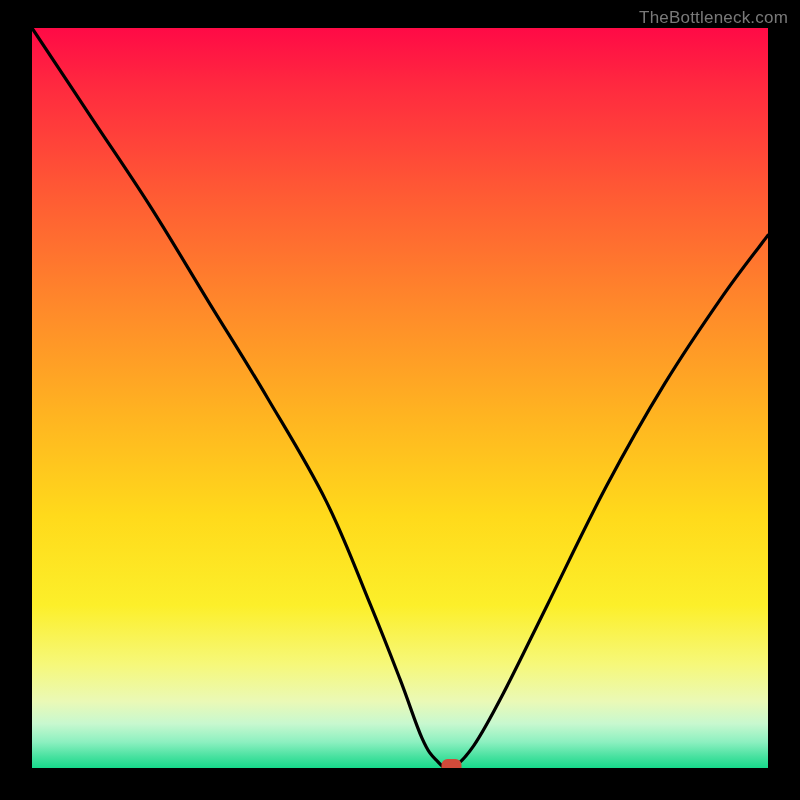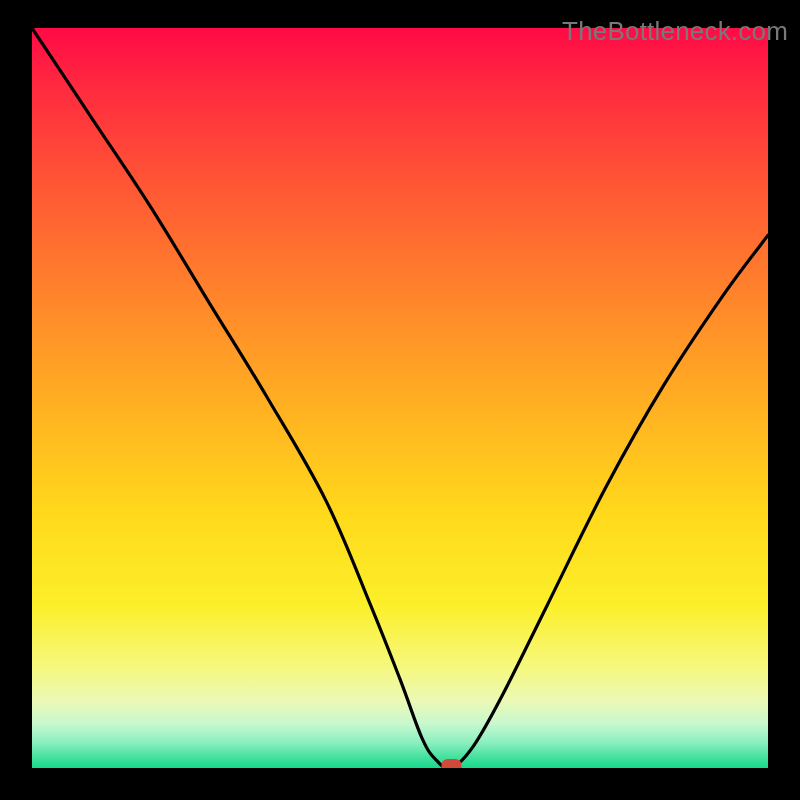--- a/index.html
+++ b/index.html
@@ -12,24 +12,24 @@
     font-family: Arial, Helvetica, sans-serif;
   }
   .frame {
     position: relative;
     width: 800px;
     height: 800px;
     background: #000;
   }
   .watermark {
     position: absolute;
-    top: 16px;
+    top: 8px;
     right: 12px;
     color: #797979;
-    font-size: 26px;
+    font-size: 17px;
     font-weight: 400;
     letter-spacing: 0.2px;
     z-index: 10;
   }
   .plot-area {
     position: absolute;
     left: 32px;
     top: 28px;
     width: 736px;
     height: 740px;

